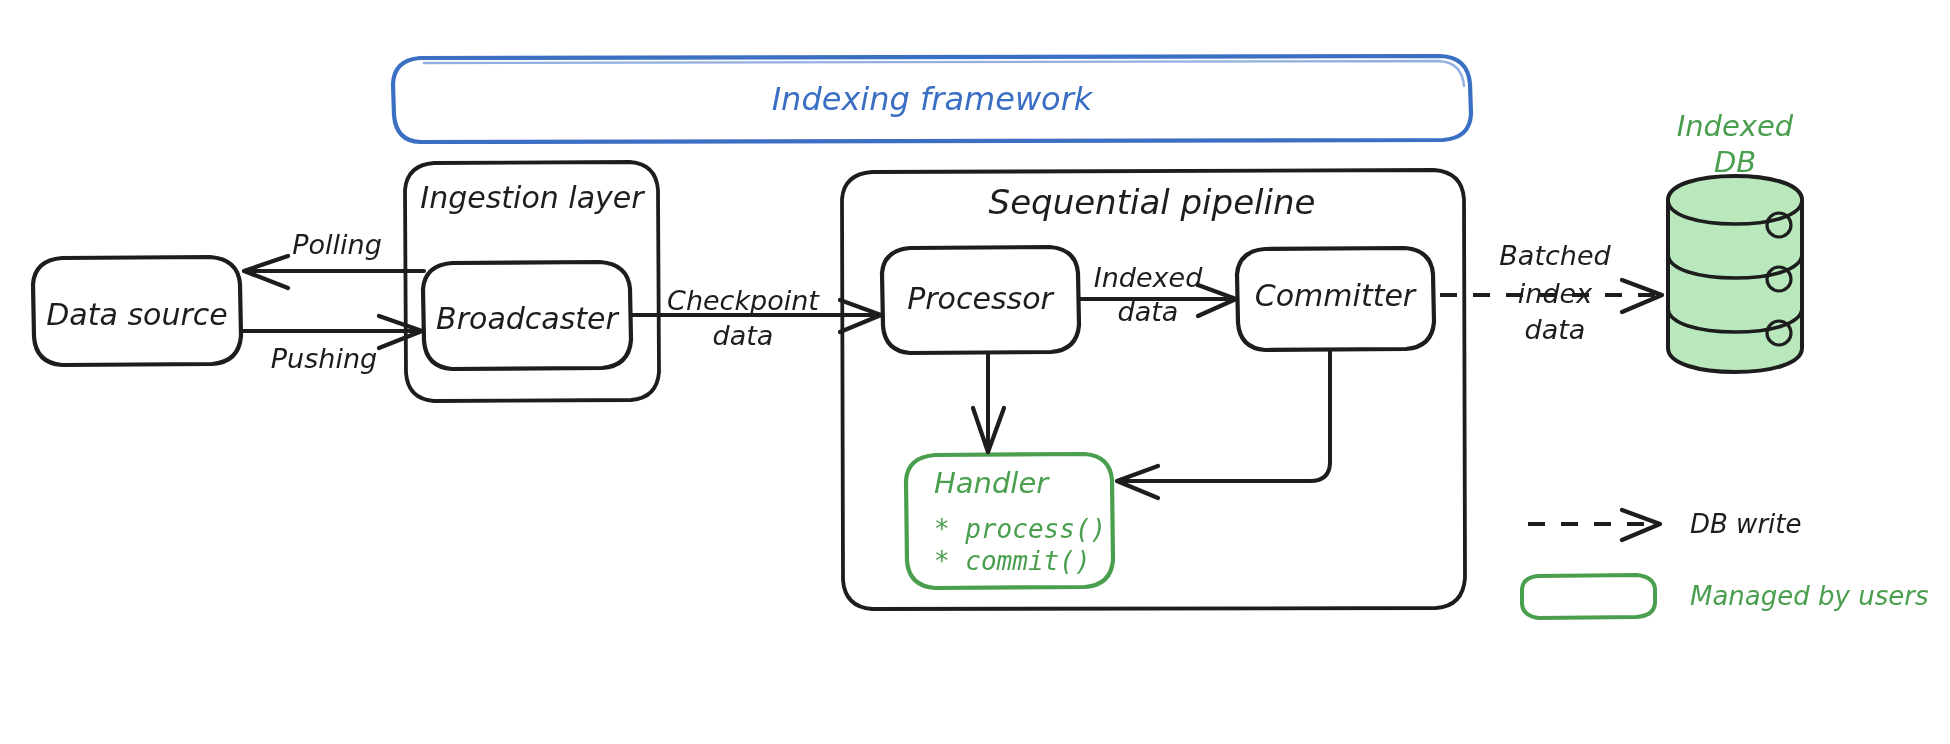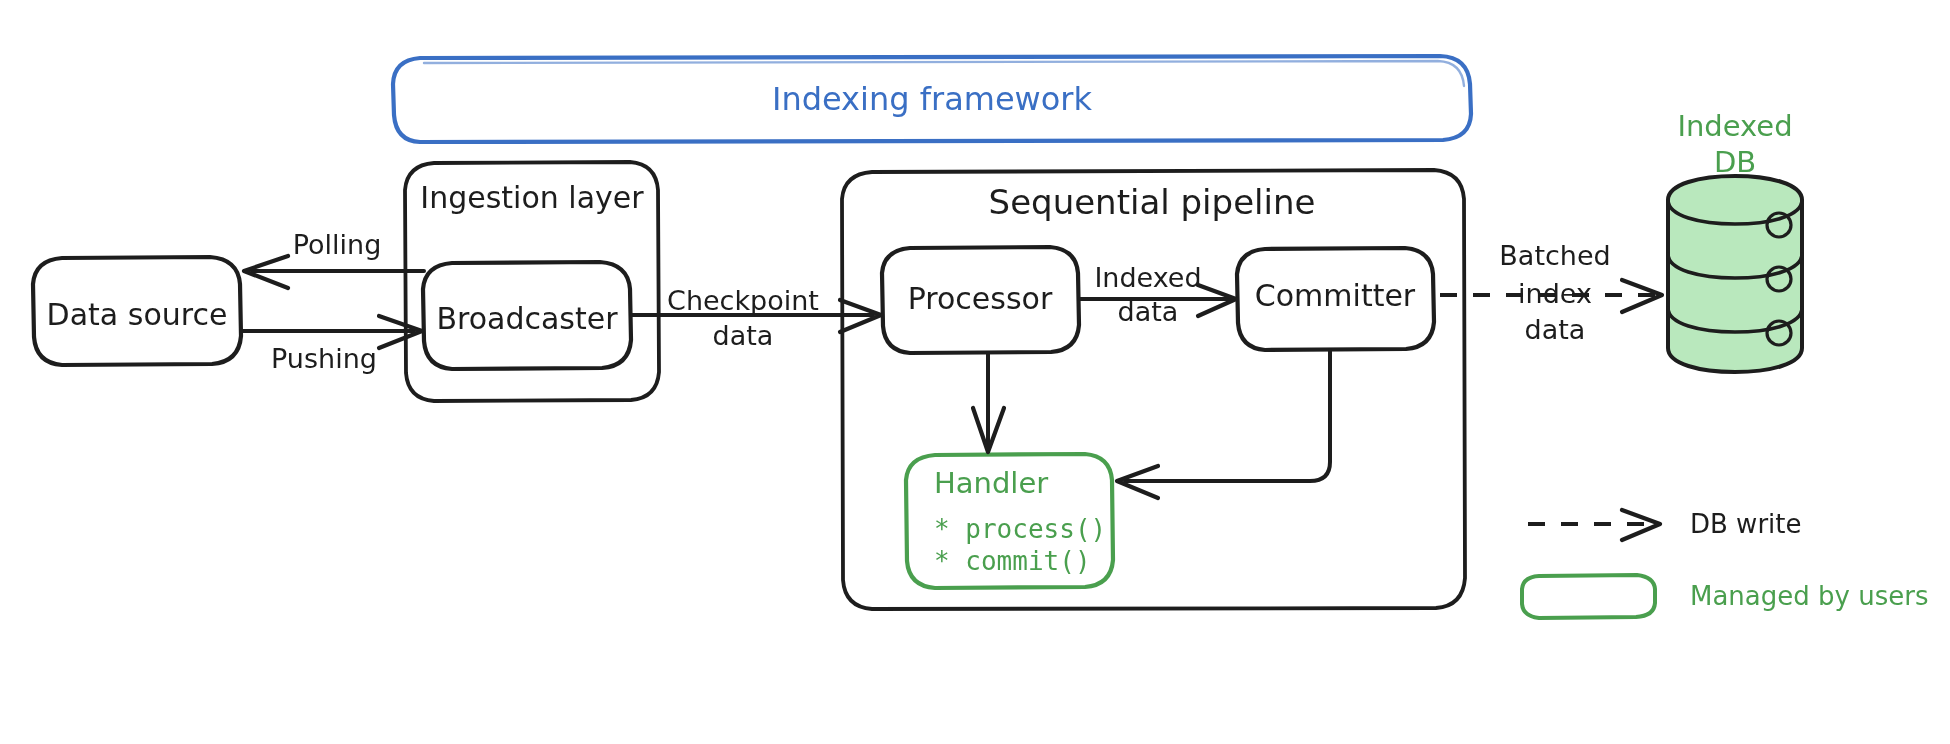--- a/index.html
+++ b/index.html
@@ -11,20 +11,21 @@
   body {
     width: 1950px;
     height: 744px;
     font-family: "DejaVu Sans", sans-serif;
     overflow: hidden;
   }
   #diagram-root {
     position: relative;
     width: 1950px;
     height: 744px;
+    font-style: italic;
   }
   svg#diagram-svg {
     display: block;
     width: 1950px;
     height: 744px;
   }
   
   .shape-black {
     fill: #ffffff;
     stroke: #1d1d1d;

